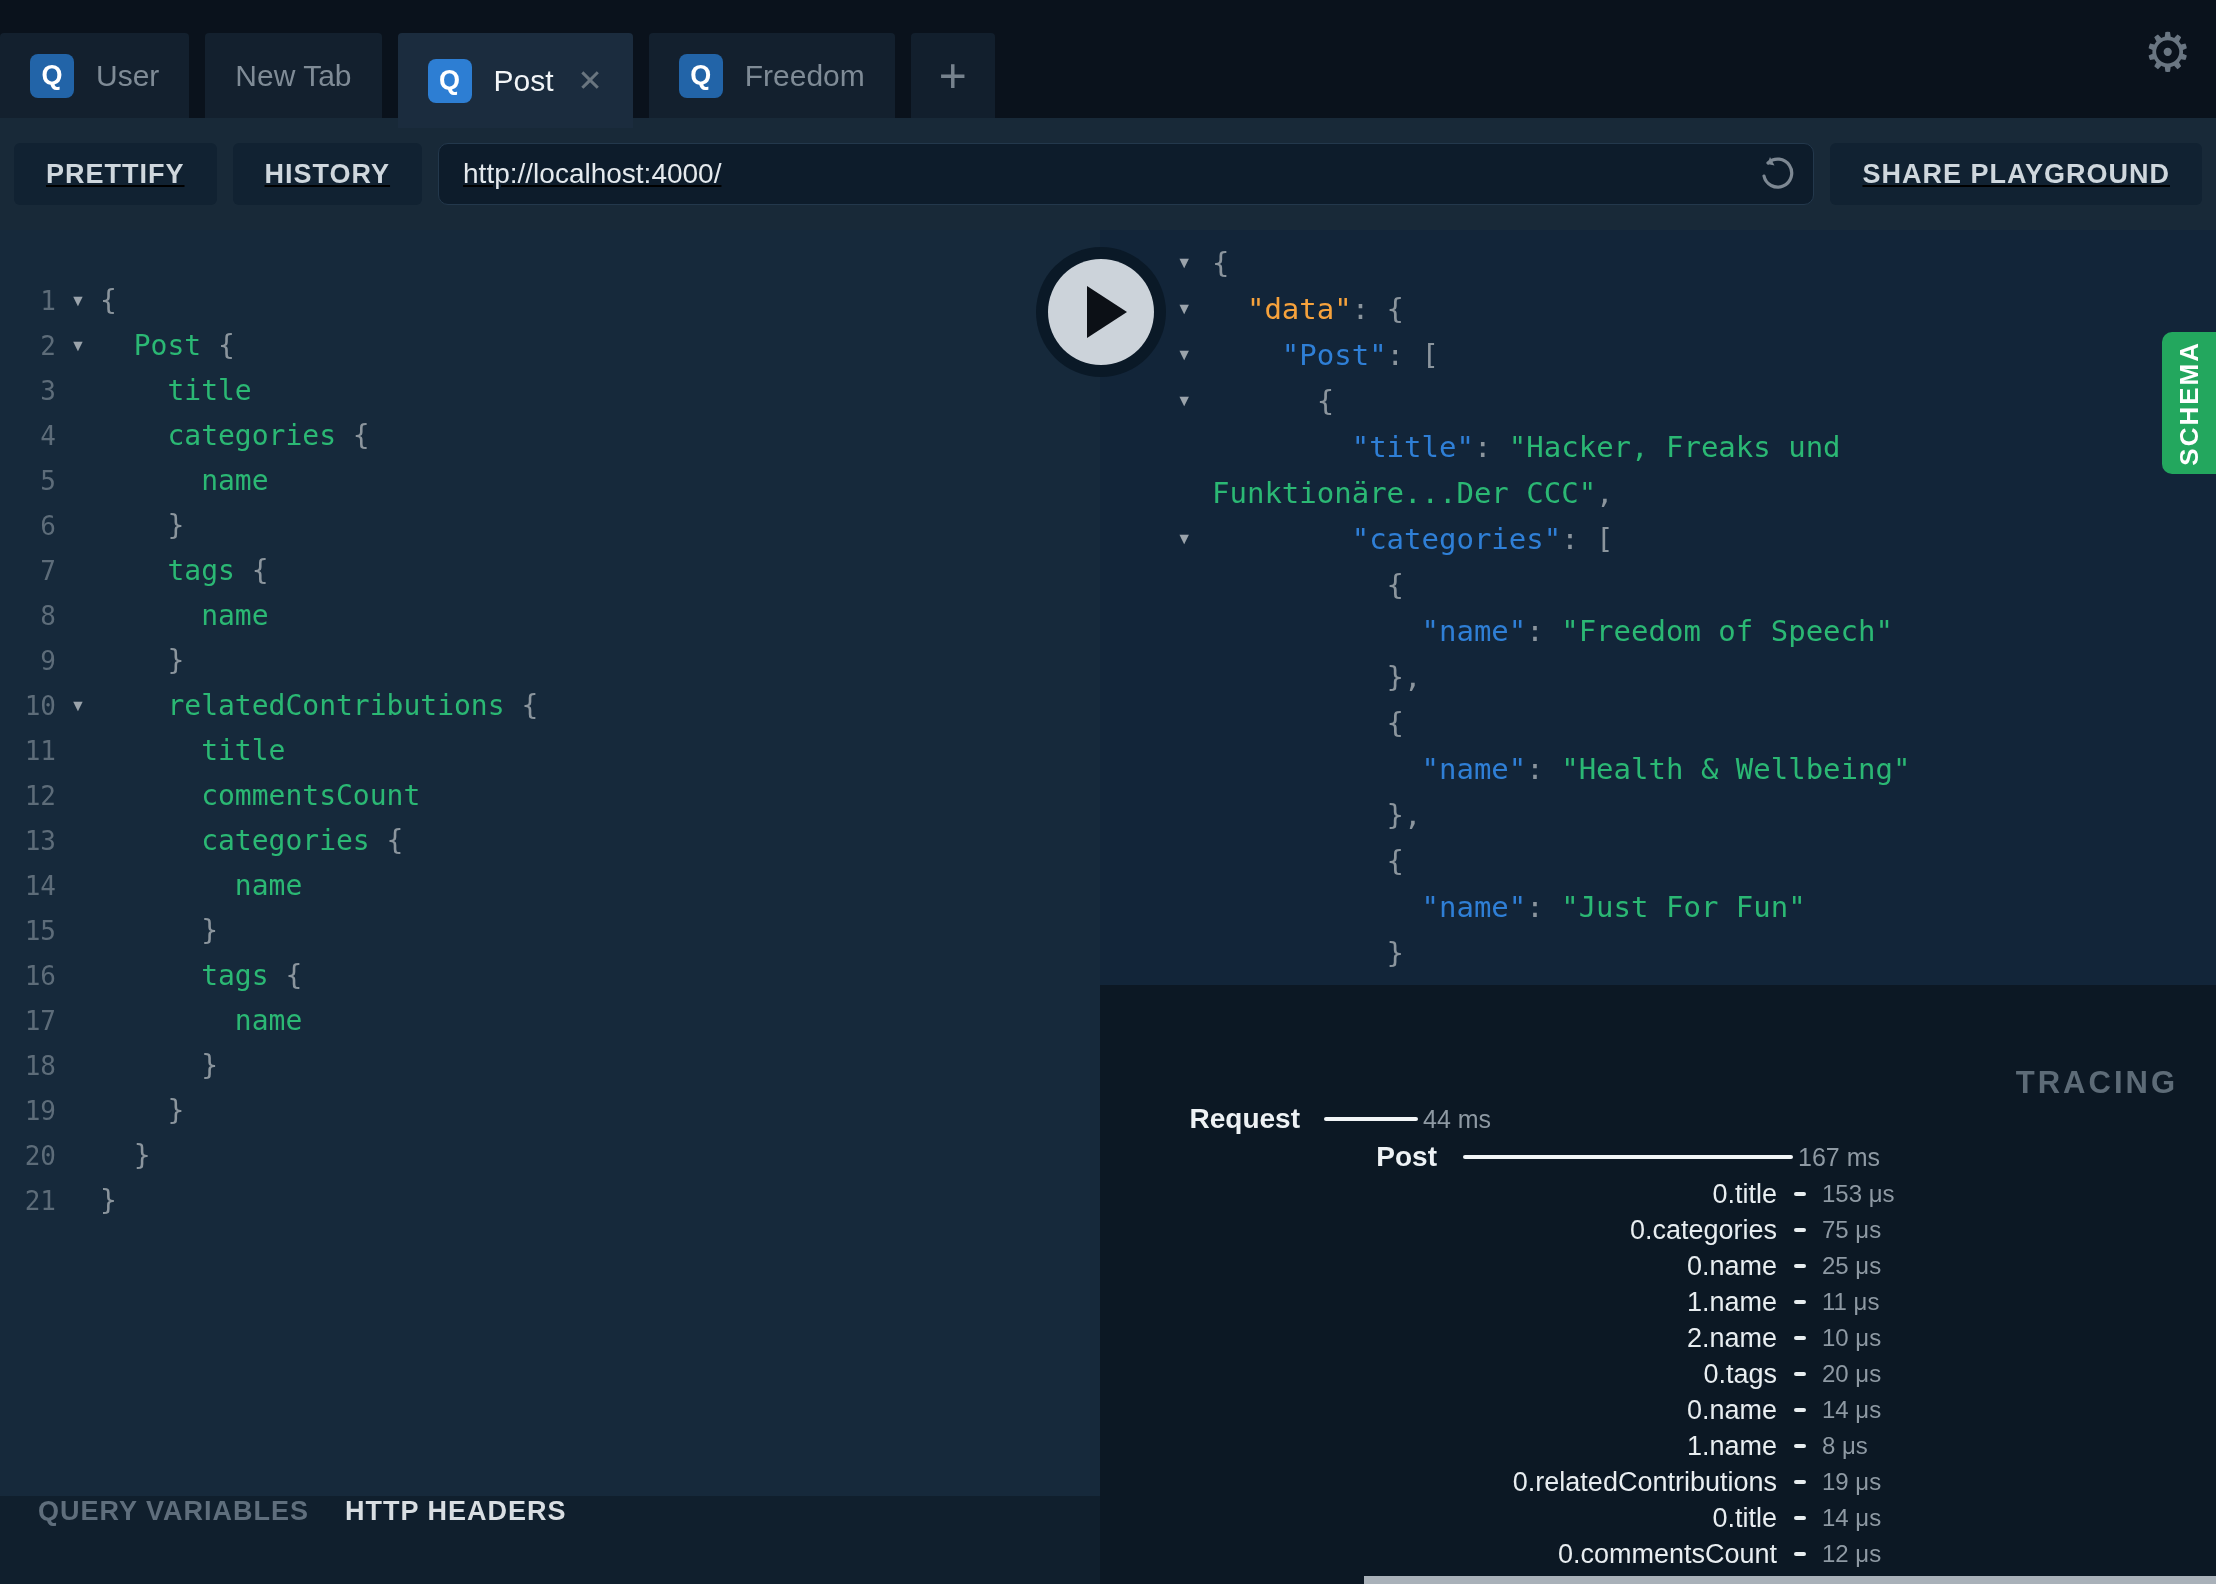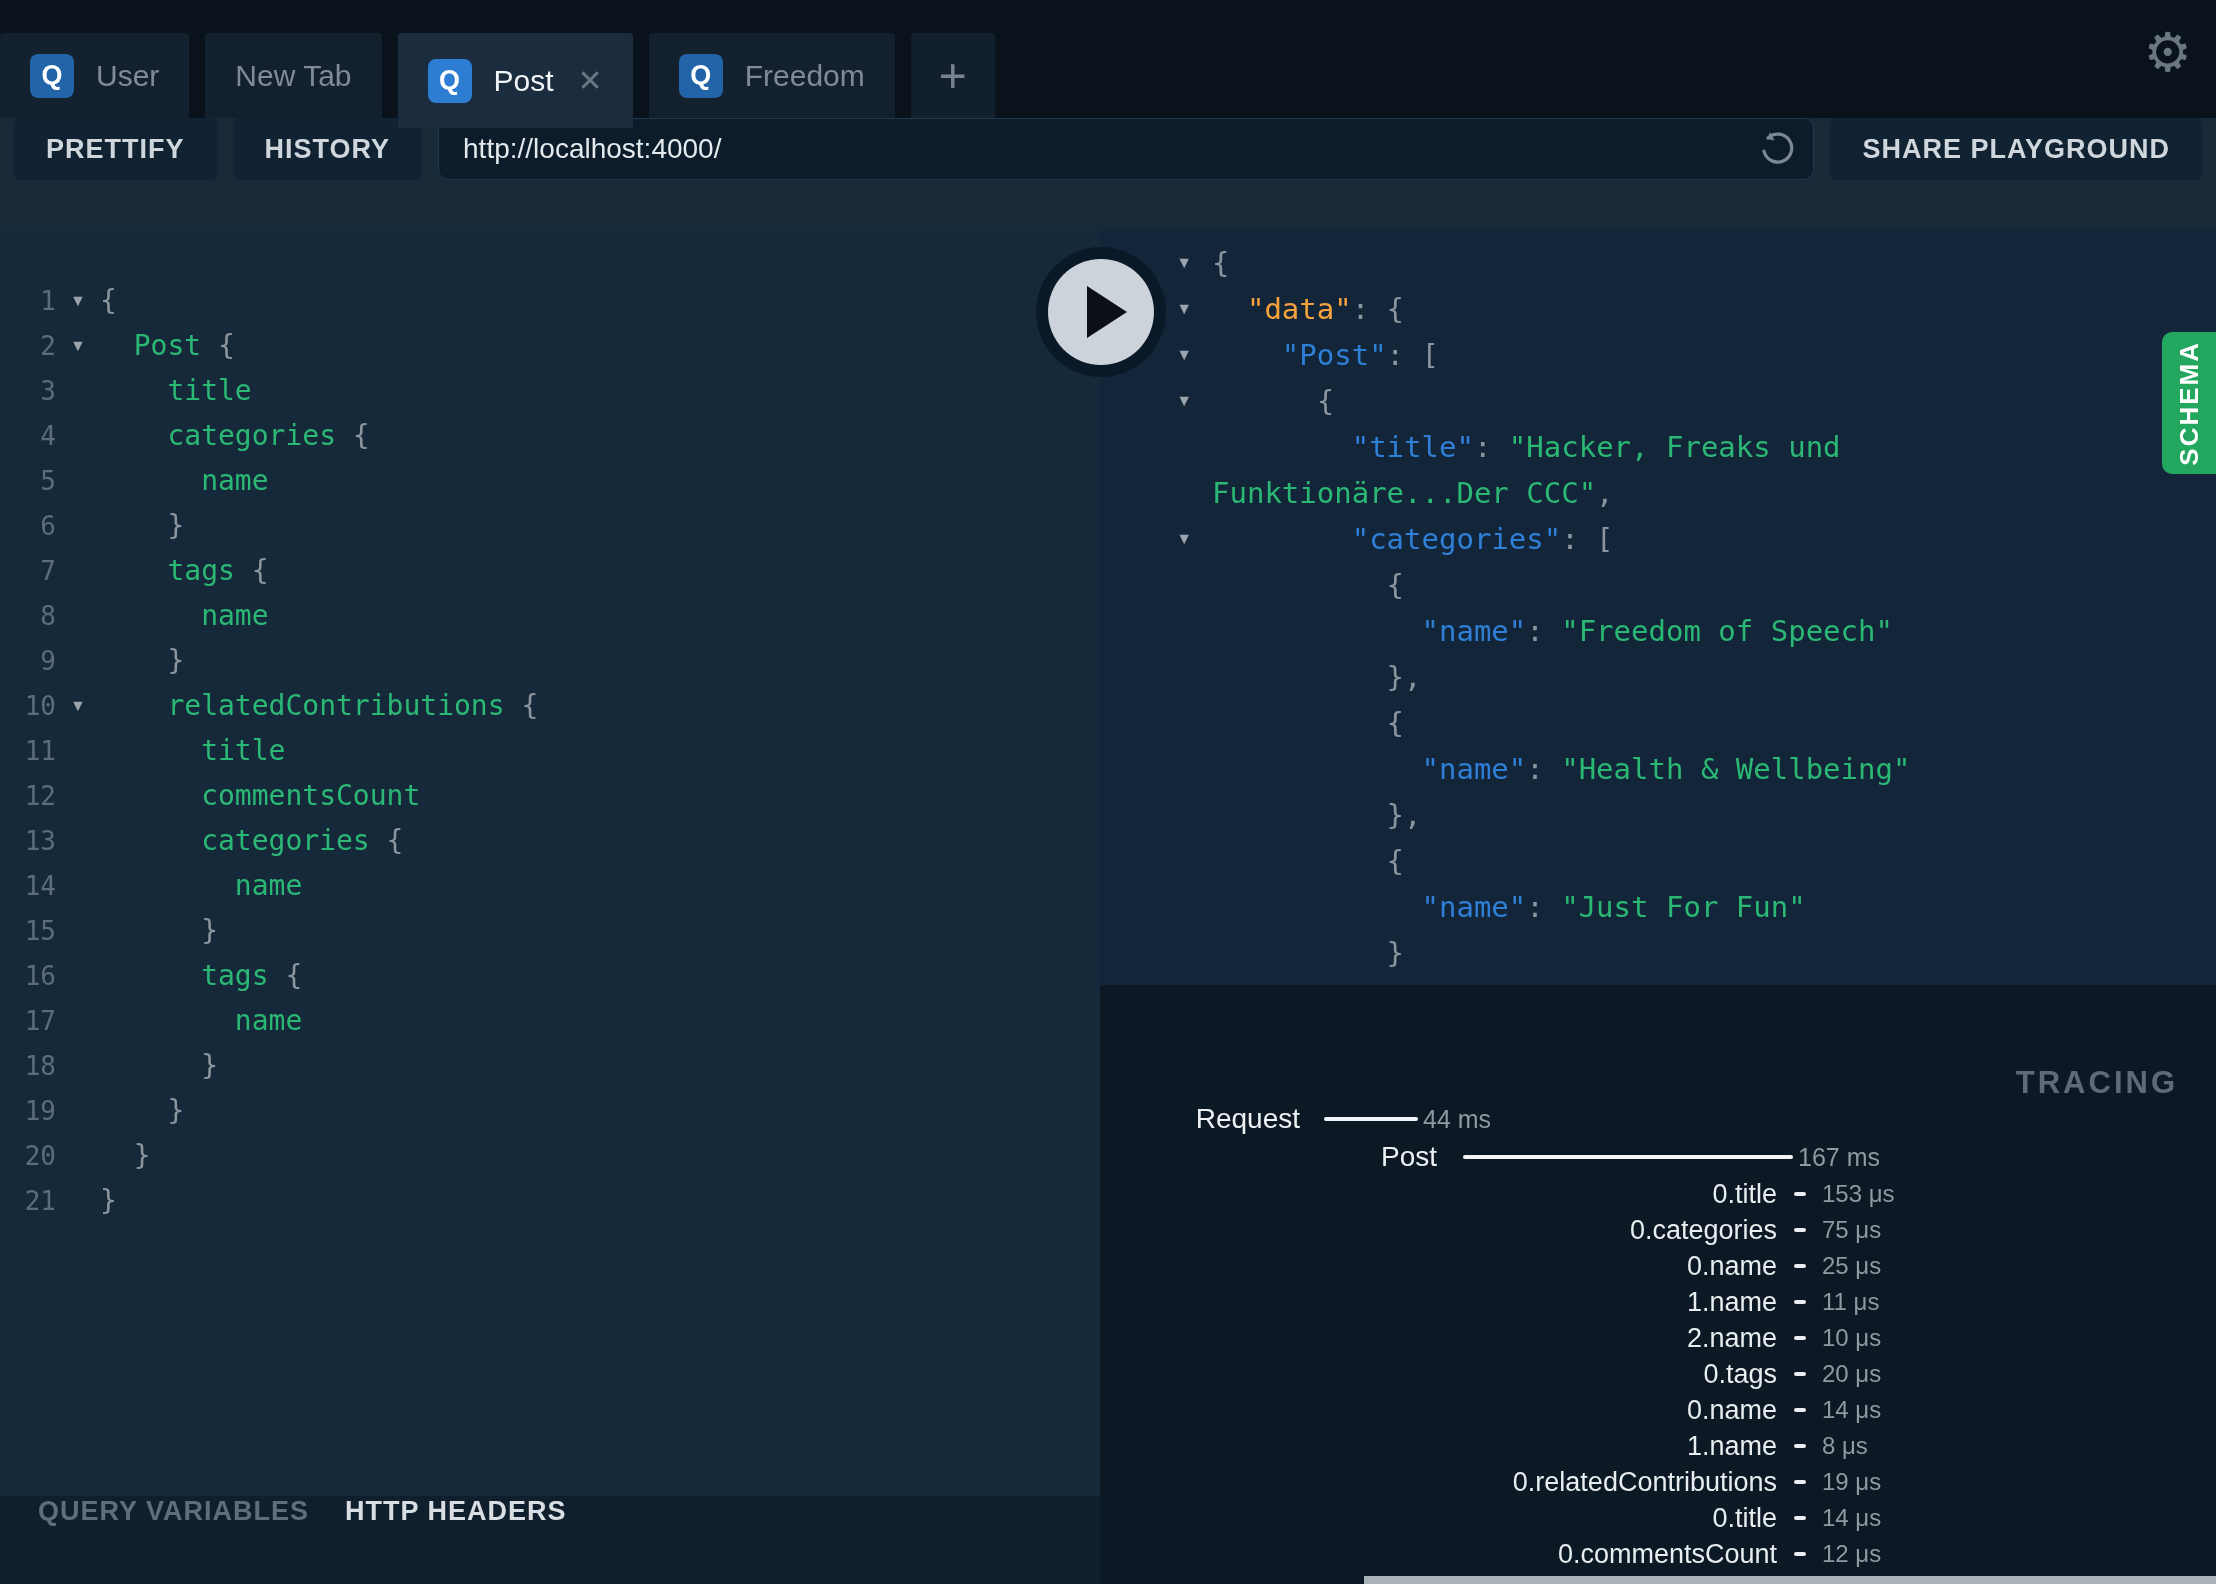--- a/index.html
+++ b/index.html
@@ -20,22 +20,22 @@
             margin-right:22px; }
   .tab.active .qbadge { background:#2d7ed3; }
   .tab-close { margin-left:24px; color:#69757f; font-size:30px; line-height:1; }
   .tab-plus { width:84px; height:85px; background:#121f2d; border-radius:4px 4px 0 0;
               display:flex; align-items:center; justify-content:center; color:#76828d;
               font-size:48px; cursor:pointer; }
   .gear { position:absolute; right:24px; top:26px; font-size:54px; color:#6a7682;
           line-height:1; cursor:pointer; font-family:"DejaVu Sans", sans-serif; }
 
   
-  .toolbar { height:112px; background:#182938; display:flex; 
-             padding:0 14px; gap:16px; position:relative; z-index:2; }
+  .toolbar { height:112px; background:#182938; display:flex; align-items:center;
+             padding:0 14px; gap:16px; position:relative; z-index:2;text-decoration:underline; }
   .tbtn { height:62px; background:#112232; border:none; border-radius:6px; color:#cfd7dd;
           font-family:"Liberation Sans", sans-serif; font-size:27px; font-weight:600;
           letter-spacing:1px; padding:0 32px; cursor:pointer; white-space:nowrap; }
   .urlbox { flex:1; height:62px; background:#0d1c2b; border:1px solid #23384c; border-radius:10px;
             display:flex; align-items:center; position:relative; }
   .urlbox input { flex:1; background:transparent; border:none; outline:none; color:#e4e9ed;
                   font-size:28px; font-family:"Liberation Sans", sans-serif; padding:0 24px; }
   .reload { position:absolute; right:16px; top:10px; width:42px; height:42px; color:#7d8893;
             cursor:pointer; }
 
@@ -70,21 +70,21 @@
                font-size:16px; line-height:46px; cursor:pointer; }
   .resp-line pre.code { font-size:29px; line-height:46px; white-space:pre-wrap;
                         word-break:break-word; flex:1; padding-right:200px; }
 
   
   .tracing { flex:1; background:#0c1824; position:relative; overflow:hidden; }
   .tracing-title { position:absolute; top:48px; right:38px; color:#5d6b77; font-size:31px;
                    font-weight:bold; letter-spacing:3px;margin-top:32px; }
   .trace-body { padding-top:115px; }
   .trace-special { display:flex; align-items:center; height:38px; }
-  .trace-special .t-name { color:#eef2f5; font-size:28px; text-align:right; flex:none; }
+  .trace-special .t-name { color:#eef2f5; font-size:28px; text-align:right; flex:none;font-weight:bold; }
   .row-request .t-name { width:200px; }
   .row-post .t-name { width:337px; }
   .t-bar { height:4px; background:#f2f5f7; border-radius:2px; flex:none; }
   .row-request .t-bar { width:94px; margin-left:24px; }
   .row-post .t-bar { width:330px; margin-left:26px; }
   .t-ms { color:#8e99a3; font-size:25px; margin-left:5px; }
   .trace-row { display:grid; grid-template-columns:677px 45px auto; height:36px;
                align-items:center; }
   .t-label { text-align:right; color:#e8edf0; font-size:27px; }
   .t-dash { width:12px; height:4px; background:#e8edf0; border-radius:2px; justify-self:center; }

